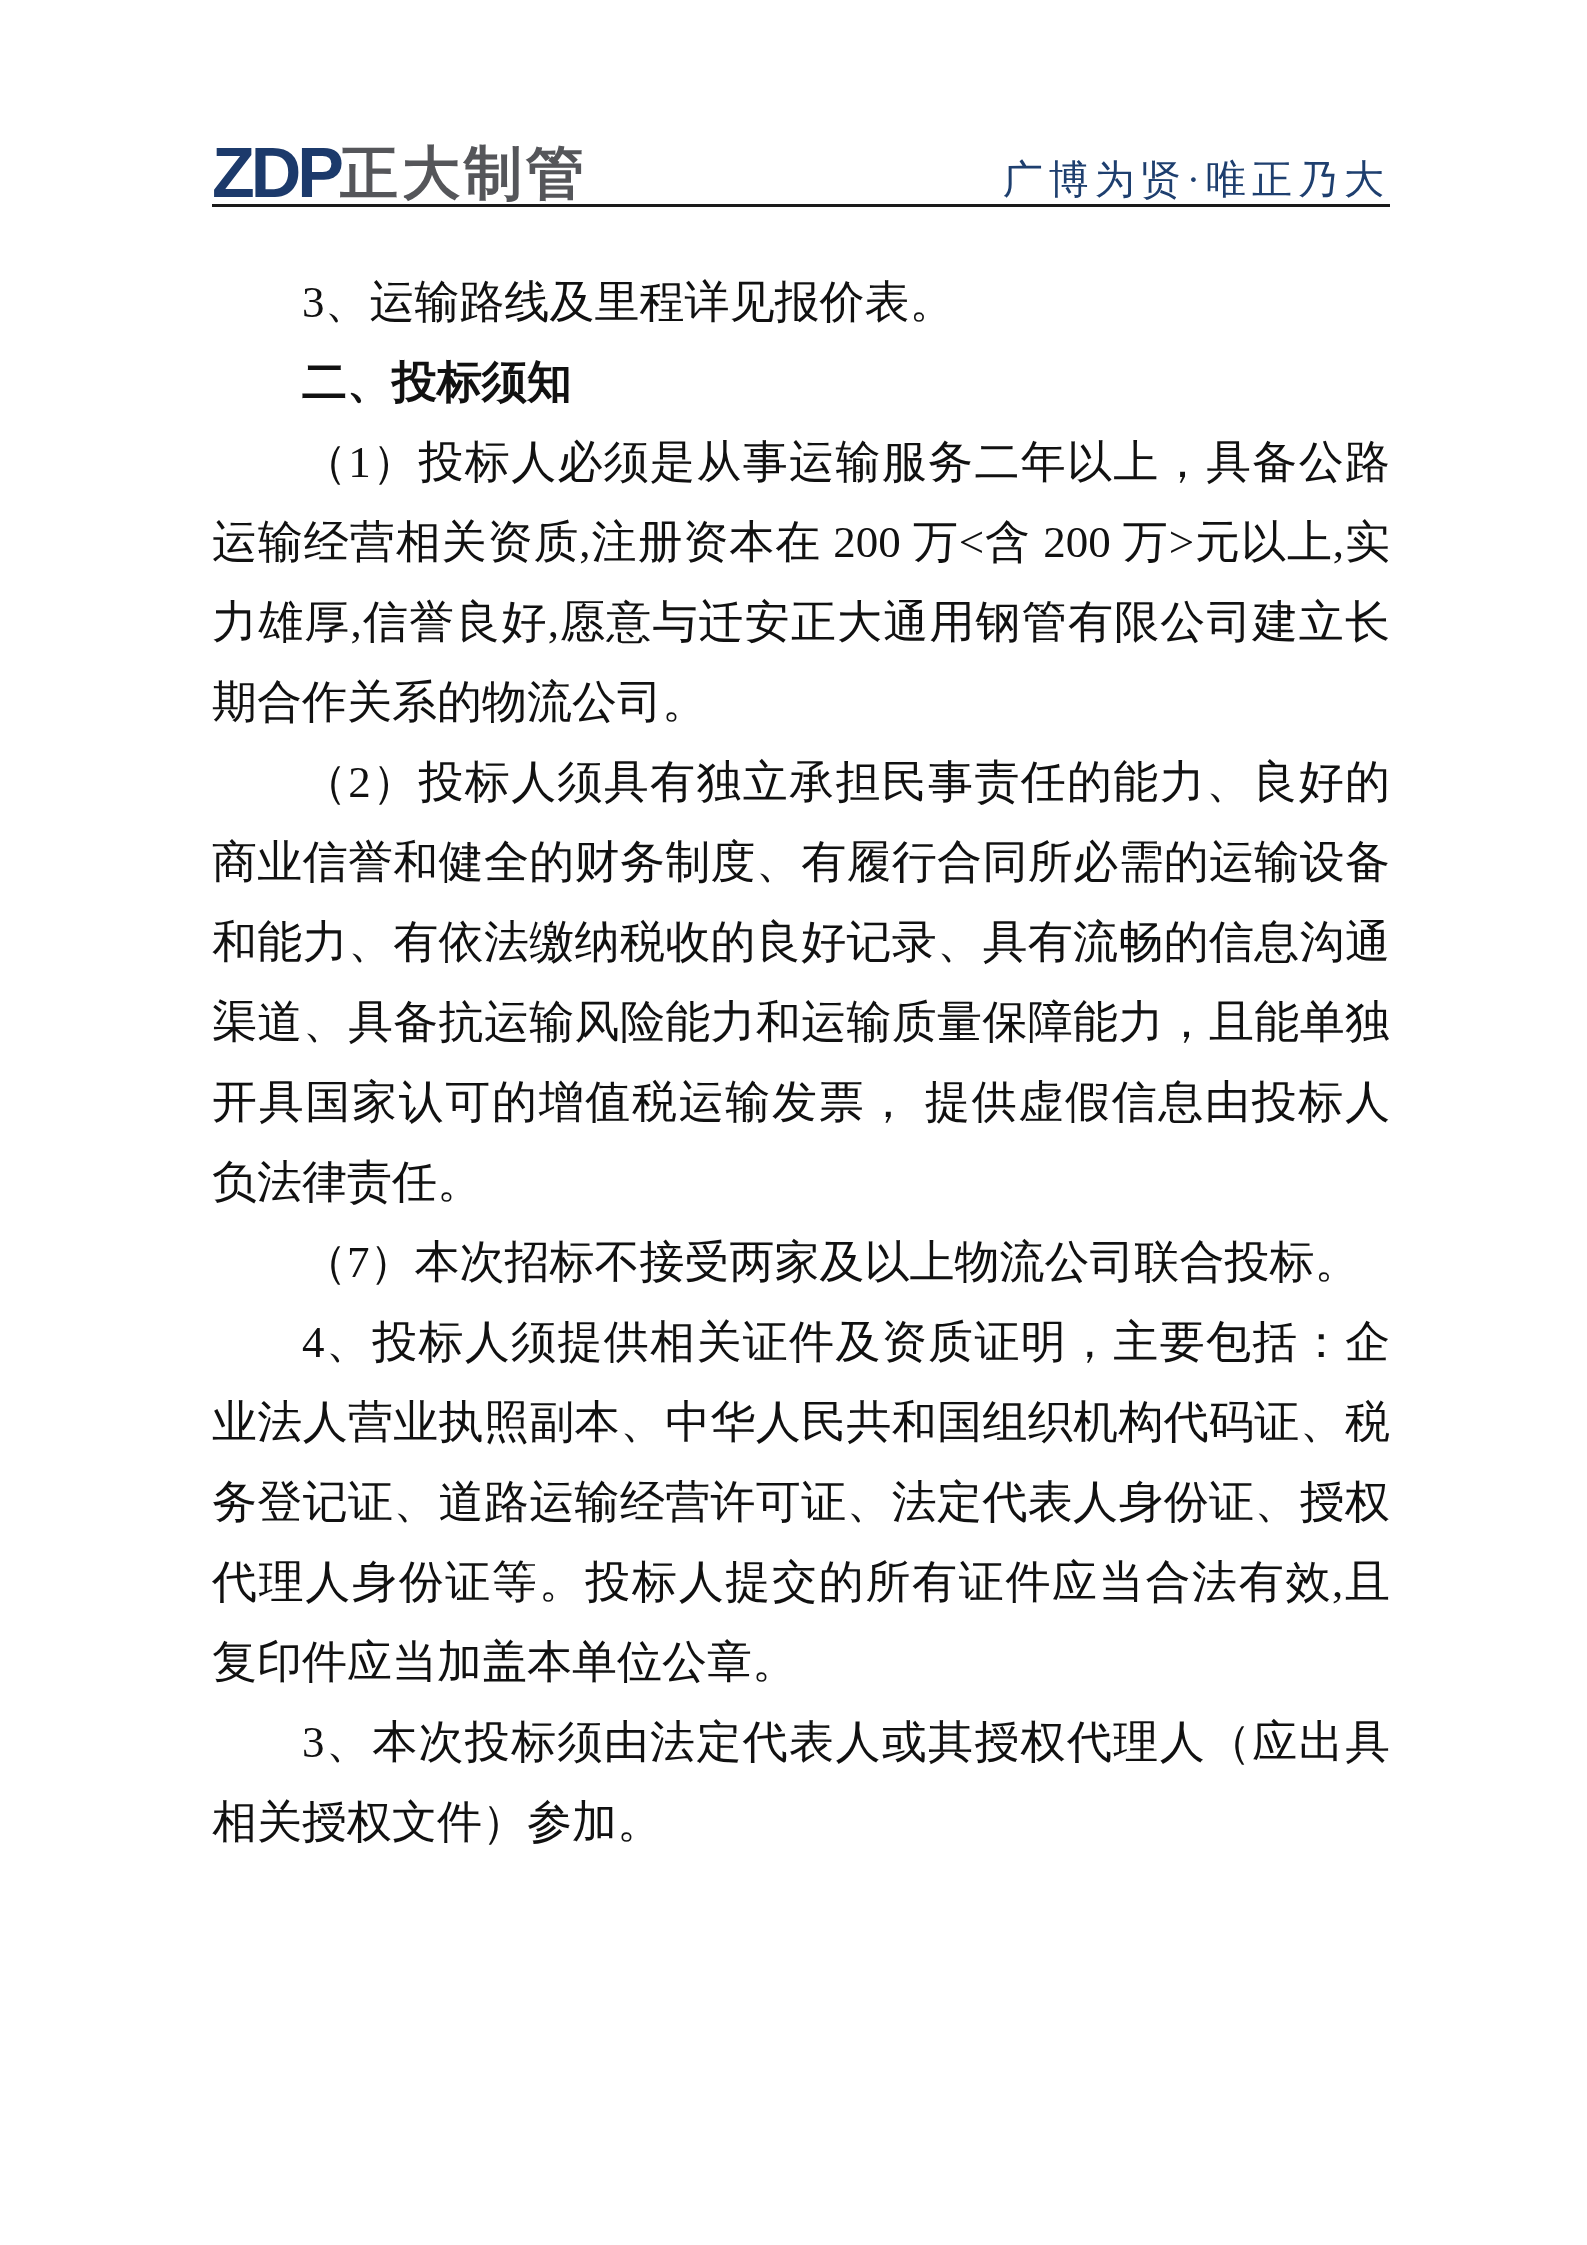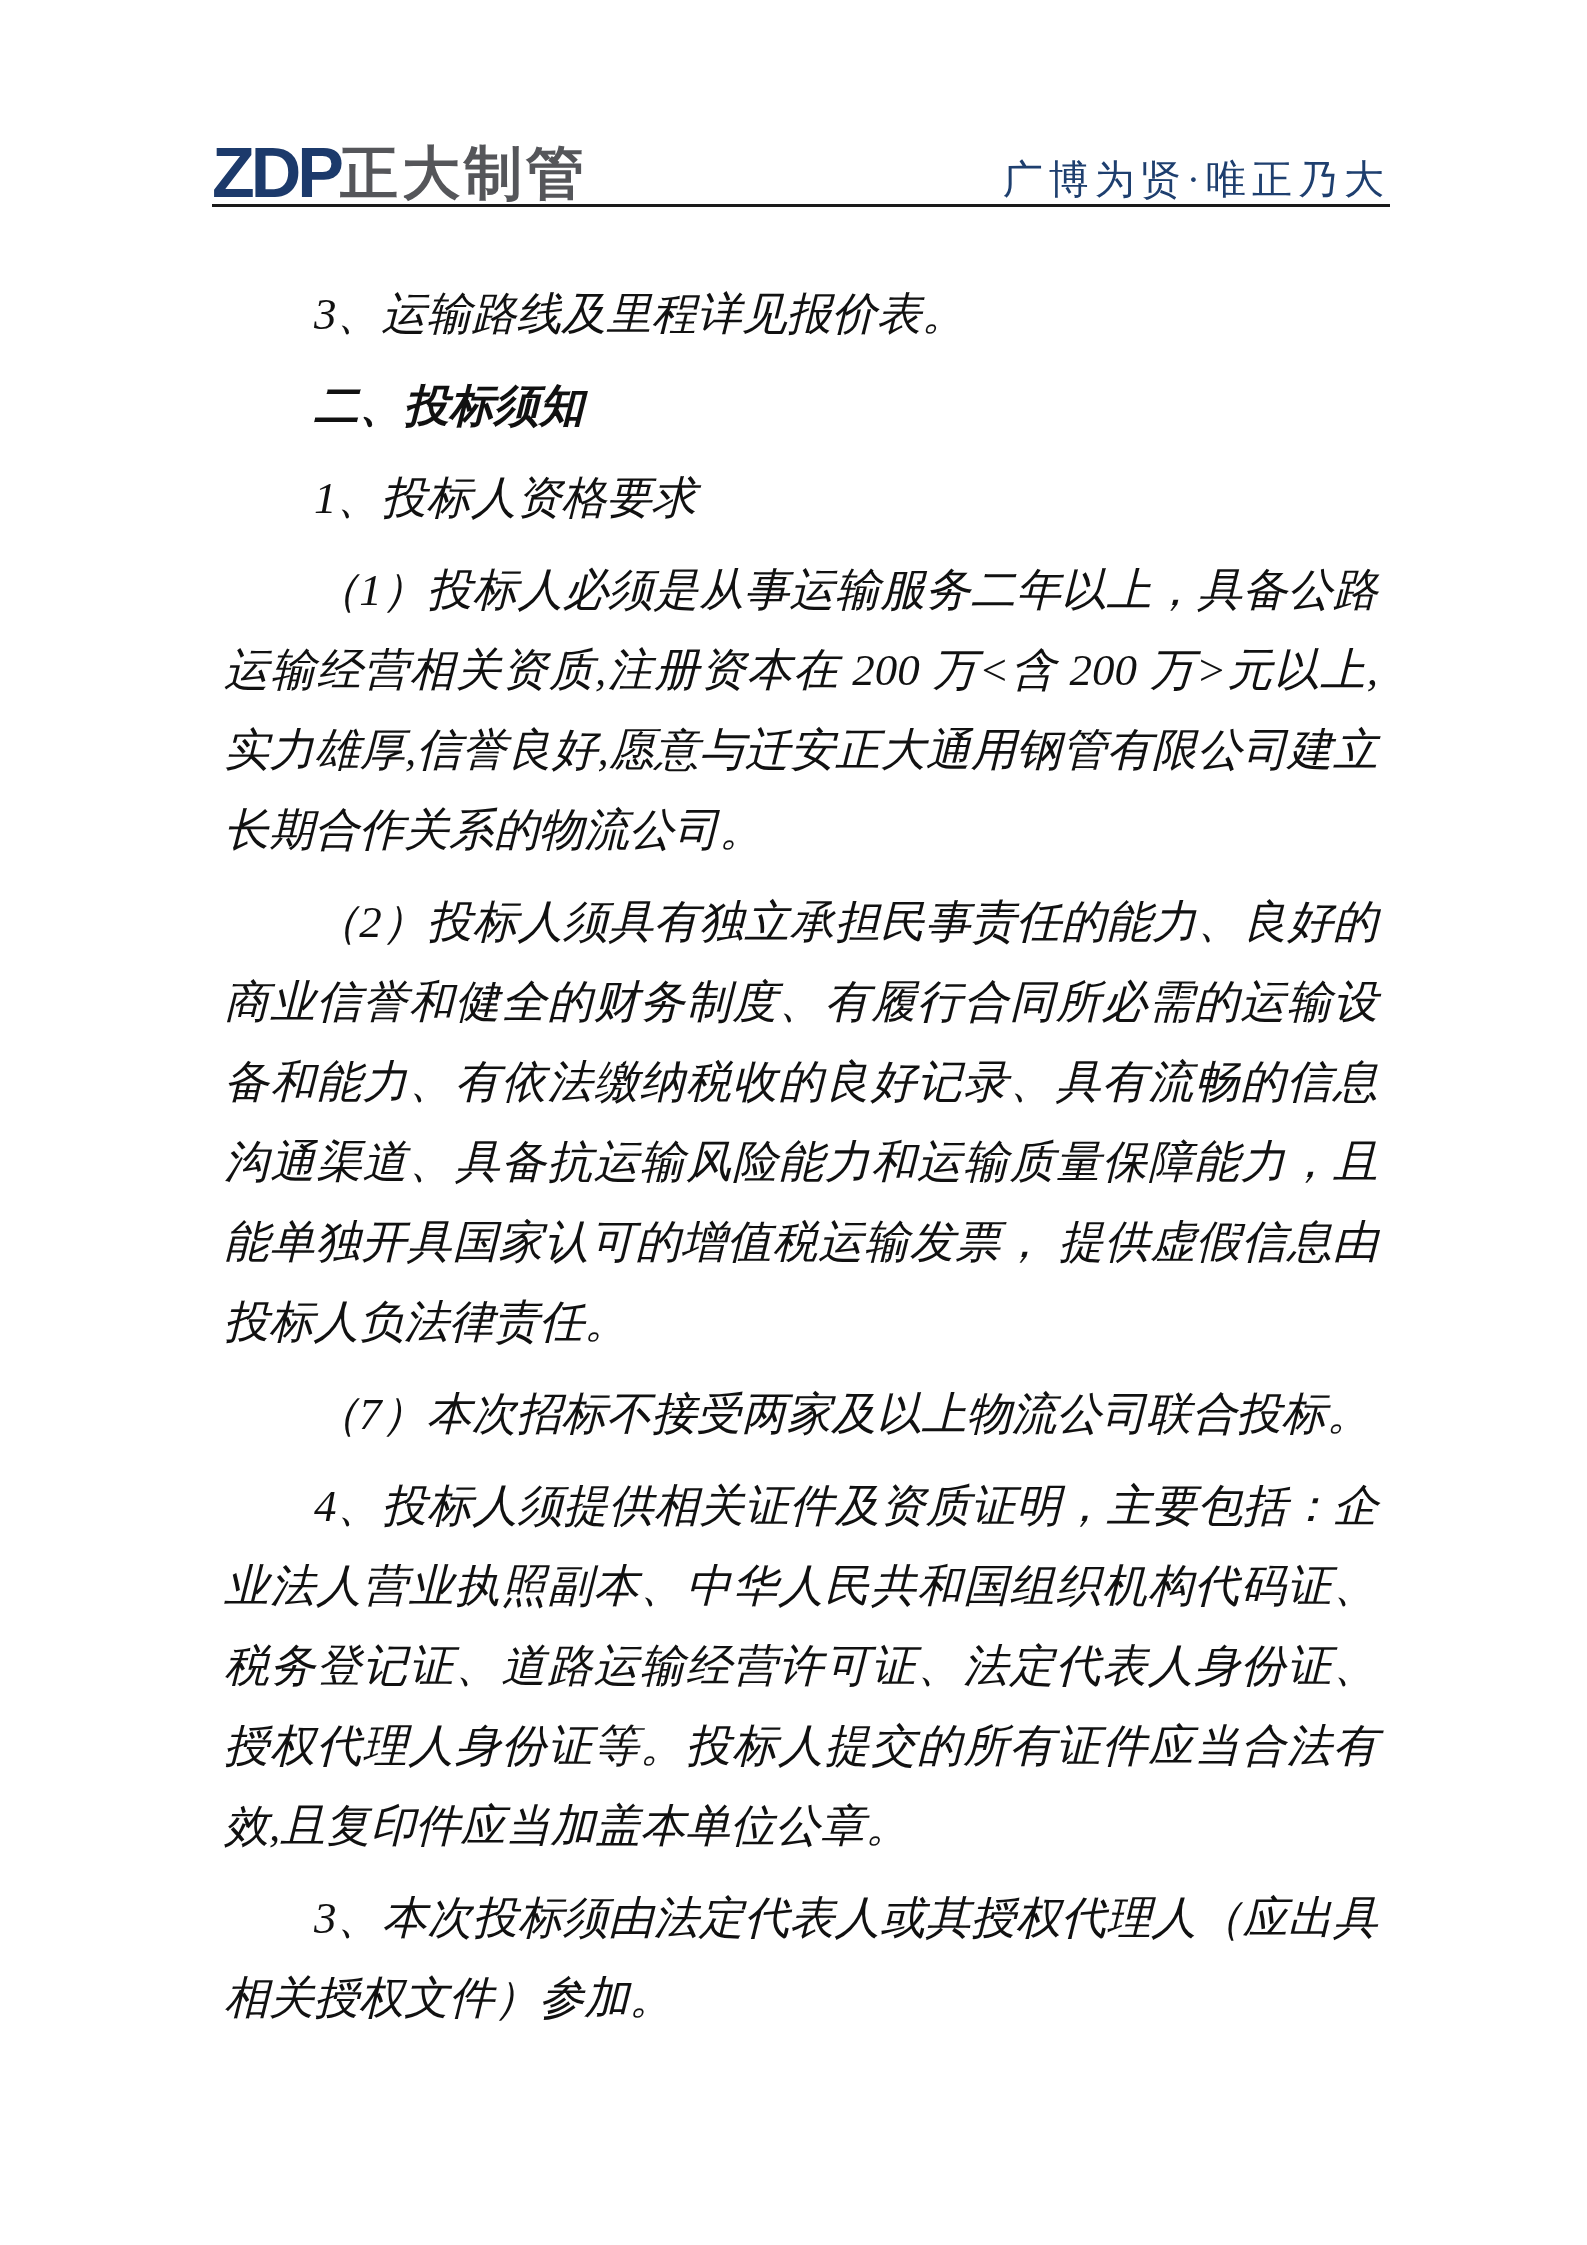--- a/index.html
+++ b/index.html
@@ -69,23 +69,22 @@
     position: absolute;
     left: 212px;
     right: 197px;
     top: 262px;
     font-size: 45px;
     line-height: 80px;
     text-align: justify;
     text-justify: inter-ideograph;
   }
   .content p {
-    margin: 12px;
+    margin: 0;
     text-indent: 2em;
-    font-style: italic;
   }
   .content p.heading {
     font-weight: bold;
   }
   
   .footer {
     position: absolute;
     left: 0;
     right: 0;
     top: 2072px;
@@ -106,21 +105,20 @@
       <span class="logo-cn">正大制管</span>
     </div>
     <div class="slogan">广博为贤·唯正乃大</div>
   </div>
 
   <div class="header-divider"></div>
 
   <div class="content">
     <p>3、运输路线及里程详见报价表。</p>
     <p class="heading">二、投标须知</p>
-    <p>1、投标人资格要求</p>
     <p>（1）投标人必须是从事运输服务二年以上，具备公路运输经营相关资质,注册资本在 200 万&lt;含 200 万&gt;元以上,实力雄厚,信誉良好,愿意与迁安正大通用钢管有限公司建立长期合作关系的物流公司。</p>
     <p>（2）投标人须具有独立承担民事责任的能力、良好的商业信誉和健全的财务制度、有履行合同所必需的运输设备和能力、有依法缴纳税收的良好记录、具有流畅的信息沟通渠道、具备抗运输风险能力和运输质量保障能力，且能单独开具国家认可的增值税运输发票， 提供虚假信息由投标人负法律责任。</p>
     <p>（7）本次招标不接受两家及以上物流公司联合投标。</p>
     <p>4、投标人须提供相关证件及资质证明，主要包括：企业法人营业执照副本、中华人民共和国组织机构代码证、税务登记证、道路运输经营许可证、法定代表人身份证、授权代理人身份证等。投标人提交的所有证件应当合法有效,且复印件应当加盖本单位公章。</p>
     <p>3、本次投标须由法定代表人或其授权代理人（应出具相关授权文件）参加。</p>
   </div>
 
   <div class="footer">
     <span>第 2 页 共 6 页</span>
   </div>

